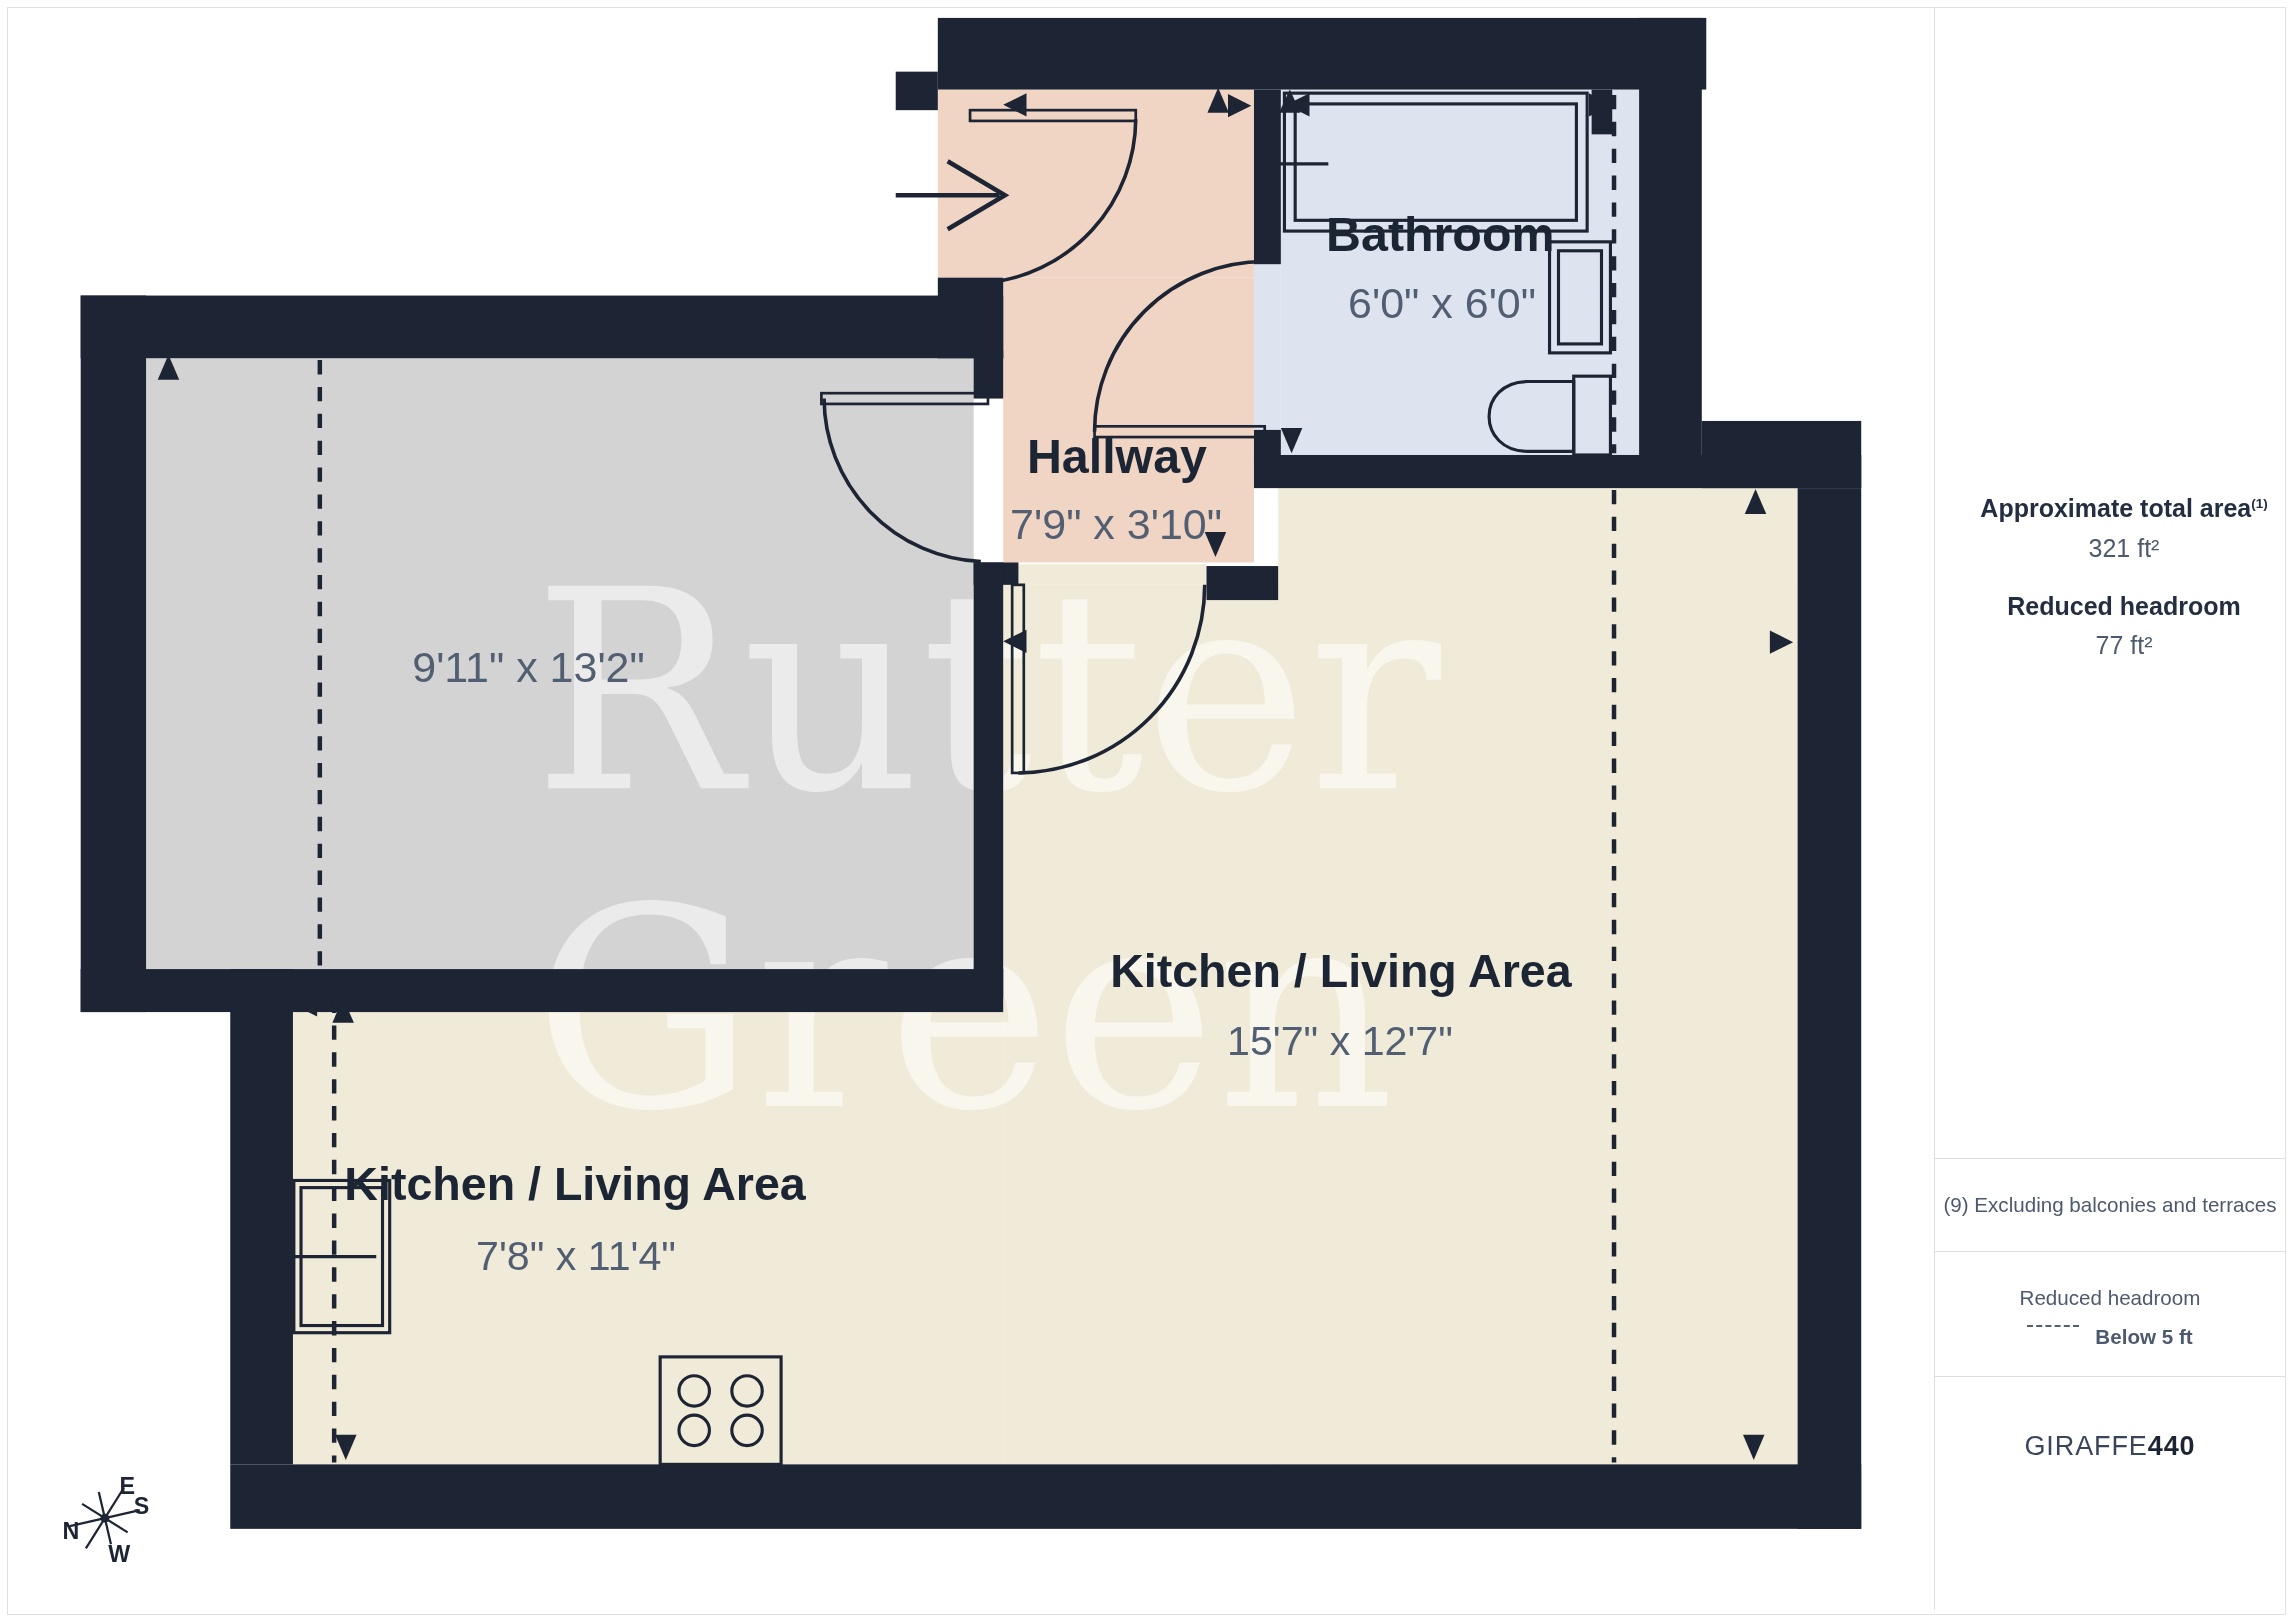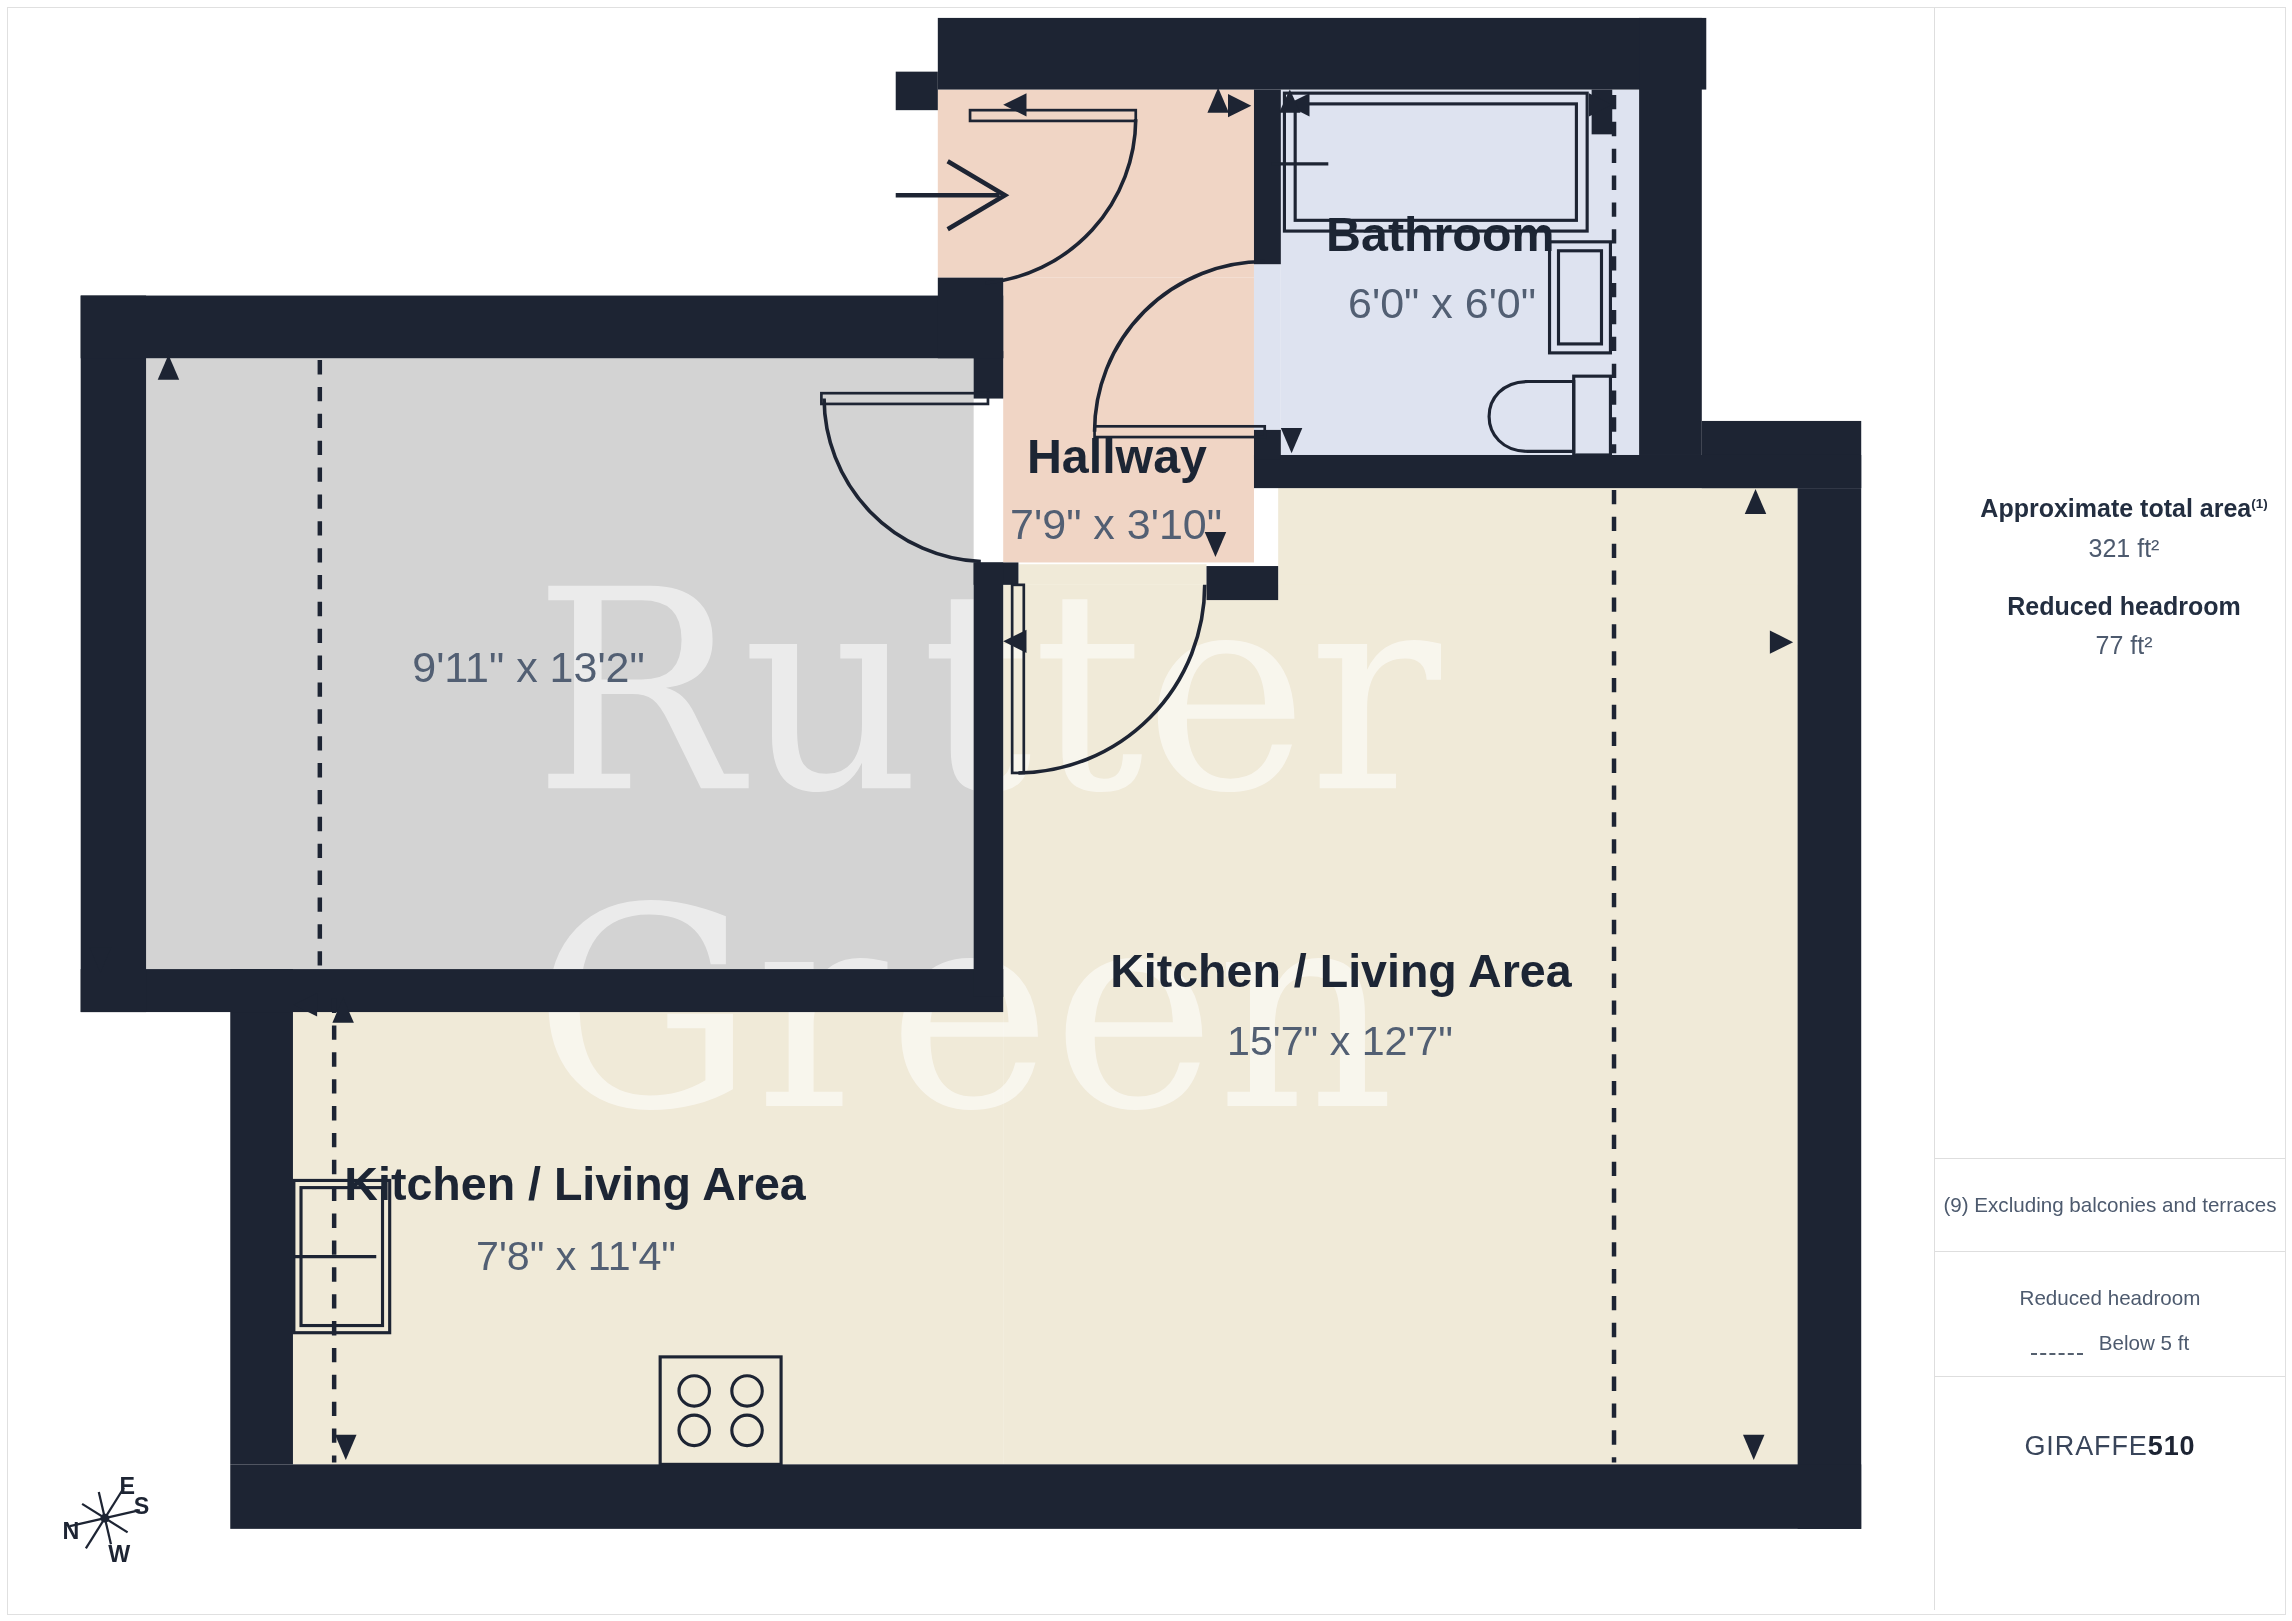--- a/index.html
+++ b/index.html
@@ -32,21 +32,21 @@
     border-left:0.9px solid #dedede;display:flex;flex-direction:column;background:#fff;}
   .sb-main{height:1150px;position:relative;}
   .sb-block{position:absolute;top:486px;left:14px;width:100%;text-align:center;}
   .sb-heading{font-size:25px;font-weight:bold;color:#232e40;}
   .sb-heading sup{font-size:13.4px;font-weight:bold;}
   .sb-value{font-size:25px;color:#4d5a6e;margin-top:10.7px;}
   .sb-heading.mt{margin-top:29px;}
   .sb-sec{border-top:0.9px solid #dedede;text-align:center;color:#4d5a6e;}
   .sb-footnote{height:92px;display:flex;align-items:center;justify-content:center;font-size:20.6px;}
   .sb-legend{height:125px;box-sizing:border-box;padding-top:34px;font-size:20.6px;}
-  .legend-row{margin-top:21px;display:flex;align-items:flex-end;justify-content:center;}
+  .legend-row{margin-top:15px;display:flex;align-items:flex-start;justify-content:center;font-weight:bold;}
   .dash-sample{display:inline-block;width:52px;border-top:2.7px dashed #55606f;margin-right:16px;}
   .sb-disclaimer{flex:1;box-sizing:border-box;padding:32px 7.2px 0 7.2px;font-size:20.6px;line-height:25px;color:#55606f;}
   .sb-disclaimer p{margin:0 auto;width:322px;}
   .brand{margin-top:25px;font-size:27px;letter-spacing:0.9px;color:#39455a;}
   .brand b{color:#1d2433;}
 </style>
 </head>
 <body>
 
 <div id="stage">
@@ -199,19 +199,19 @@
     </div>
     <div class="sb-sec sb-footnote">(9) Excluding balconies and terraces</div>
     <div class="sb-sec sb-legend">
       <div>Reduced headroom</div>
       <div class="legend-row">
         <span class="dash-sample"></span>
         <span>Below 5 ft</span>
       </div>
     </div>
     <div class="sb-sec sb-disclaimer">
-      <div class="brand"><span>GIRAFFE</span><b>510</b></div>
+      <div class="brand"><span>GIRAFFE</span><b>440</b></div>
     </div>
   </div>
 
   <div class="page-border"></div>
 </div>
 
 
 </body></html>

